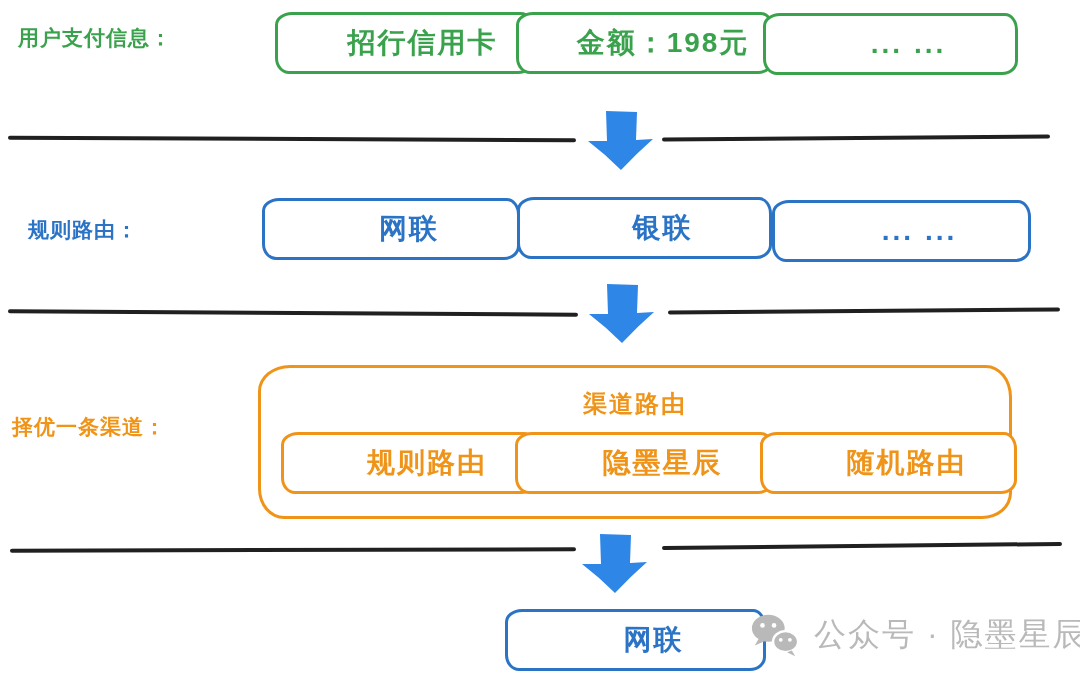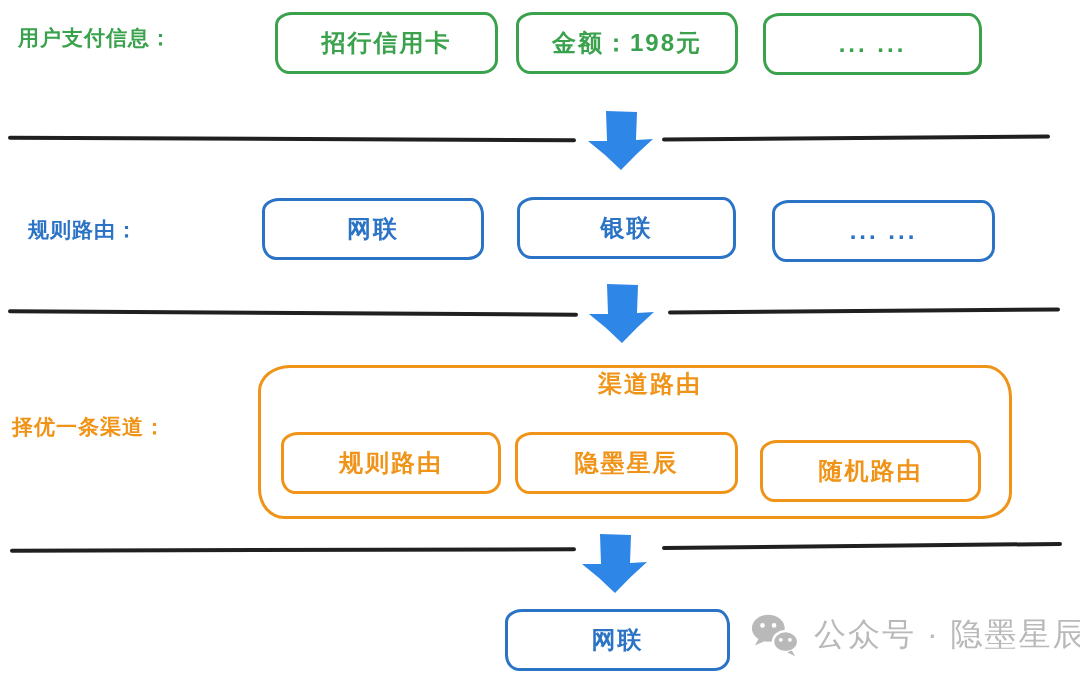--- a/index.html
+++ b/index.html
@@ -5,35 +5,35 @@
   html,body{margin:0;padding:0;background:#ffffff;}
   body{font-family:"Liberation Sans","DejaVu Sans",sans-serif;}
   .canvas{position:relative;width:1080px;height:683px;background:#ffffff;overflow:hidden;}
 
   .row-label{position:absolute;font-size:21px;font-weight:700;letter-spacing:1px;white-space:nowrap;}
   .lab-green{color:#3aa24c;}
   .lab-blue{color:#2a73c5;}
   .lab-orange{color:#f09418;}
 
   .box{position:absolute;height:56px;border:3px solid;display:flex;align-items:center;justify-content:center;
-       font-size:24px;font-weight:600;letter-spacing:2px;background:#fff;white-space:nowrap;
-       border-radius:17px 13px 16px 14px / 13px 17px 14px 16px;}
+       font-size:28px;font-weight:600;letter-spacing:2px;background:#fff;white-space:nowrap;
+       border-radius:17px 13px 16px 14px / 13px 17px 14px 16px;padding-left:36px;}
   .b-green{color:#3aa24c;border-color:#3aa24c;}
   .b-blue{color:#2a73c5;border-color:#2a73c5;}
   .b-orange{color:#ef9418;border-color:#ef9418;}
   .dots{font-weight:800;letter-spacing:3px;}
 
   .hr{position:absolute;height:4px;background:#202020;border-radius:3px;}
 
   .arrow{position:absolute;width:72px;height:62px;}
 
   .group-box{position:absolute;left:258px;top:365px;width:748px;height:148px;border:3px solid #ef9418;
              border-radius:32px 26px 30px 26px / 26px 32px 26px 30px;background:#fff;}
-  .group-title{position:absolute;top:0;left:0;width:100%;text-align:center;font-size:24px;font-weight:600;
-               letter-spacing:2px;color:#ef9418;padding-left:15px;}
+  .group-title{position:absolute;top:20px;left:0;width:100%;text-align:center;font-size:24px;font-weight:600;
+               letter-spacing:2px;color:#ef9418;}
 
   .watermark{position:absolute;left:750px;top:612px;display:flex;align-items:center;gap:14px;}
   .wm-text{color:#b9b9b9;font-size:32px;letter-spacing:2px;white-space:nowrap;}
 </style>
 </head>
 <body>
 
 <div class="canvas">
 
   <div class="row-label lab-green" style="left:18px;top:24px;">用户支付信息：</div>
@@ -56,21 +56,21 @@
     <path d="M22 1 L53 2 L52 30 L69 29 Q53 43 37 60 Q21 44 4 31 L23 31 Z" fill="#2e86e6"></path>
   </svg>
   <div class="hr" style="left:8px;top:311px;width:570px;transform:rotate(0.35deg);"></div>
   <div class="hr" style="left:668px;top:309px;width:392px;transform:rotate(-0.45deg);"></div>
 
   <div class="row-label lab-orange" style="left:12px;top:413px;">择优一条渠道：</div>
   <div class="group-box">
     <div class="group-title">渠道路由</div>
     <div class="box b-orange" style="left:20px;top:64px;width:214px;">规则路由</div>
     <div class="box b-orange" style="left:254px;top:64px;width:217px;">隐墨星辰</div>
-    <div class="box b-orange" style="left:499px;top:64px;width:215px;margin-top:8px;">随机路由</div>
+    <div class="box b-orange" style="left:499px;top:64px;width:215px;">随机路由</div>
   </div>
 
   <svg class="arrow" style="left:578px;top:533px;" viewBox="0 0 72 62">
     <path d="M22 1 L53 2 L52 30 L69 29 Q53 43 37 60 Q21 44 4 31 L23 31 Z" fill="#2e86e6"></path>
   </svg>
   <div class="hr" style="left:10px;top:548px;width:566px;transform:rotate(-0.15deg);"></div>
   <div class="hr" style="left:662px;top:544px;width:400px;transform:rotate(-0.6deg);"></div>
 
   <div class="box b-blue" style="left:505px;top:609px;width:219px;">网联</div>
 

